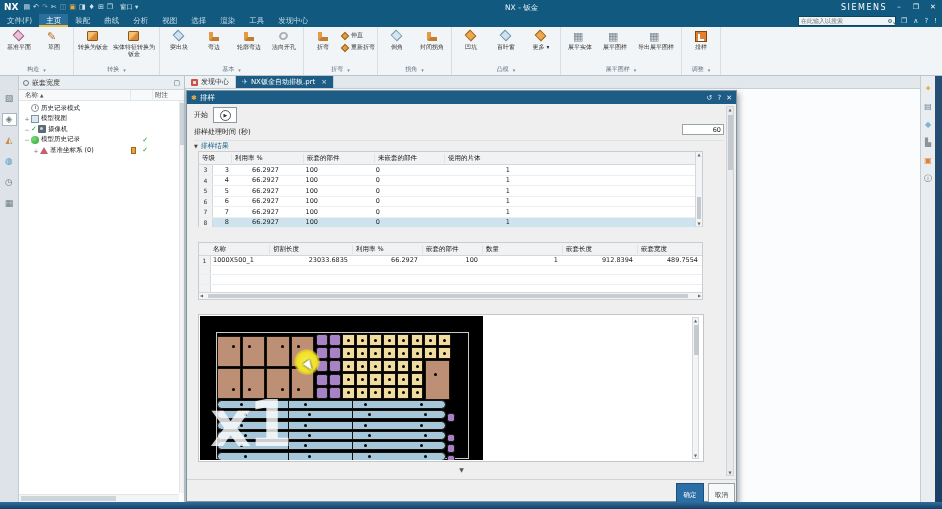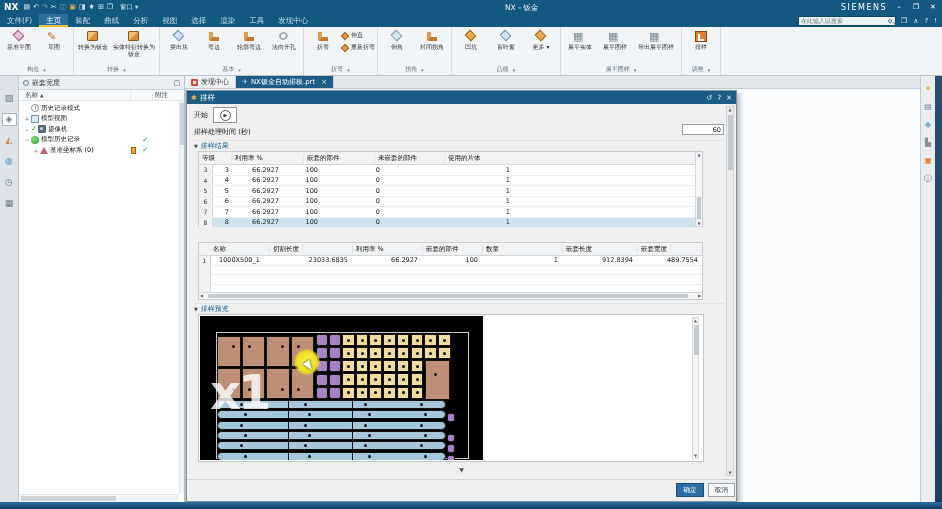--- a/index.html
+++ b/index.html
@@ -150,30 +150,30 @@
   .ththumb{position:absolute;left:9px;right:14px;top:1px;height:4px;background:#c8cdd2;display:block}
   
   .pbox{position:absolute;left:11px;top:210px;width:506px;height:148px;background:#fff;border:1px solid #c0c6cb}
   .pcanvas{position:absolute;left:1px;top:1px;width:283px;height:144px;background:#000;overflow:hidden}
   .psheet{position:absolute;left:16px;top:16px;width:253px;height:127px;border:1px solid #c8c8c8}
   .part{position:absolute;border:1px solid #17120d}
   .rd{border-radius:2.5px}
   .bar{border-radius:4.5px}
   .sep{position:absolute;width:1px;background:#101010;z-index:2}
   .pdot{position:absolute;width:3px;height:3px;background:#000;border-radius:50%;z-index:2}
-  .wm{position:absolute;left:10px;top:52px;font-size:48px;font-weight:bold;color:rgba(255,255,255,.8);line-height:1;letter-spacing:-3px;z-index:5}
+  .wm{position:absolute;left:10px;top:76px;font-size:64px;font-weight:bold;color:rgba(255,255,255,.8);line-height:1;letter-spacing:-3px;z-index:5}
   .hl{position:absolute;left:94px;top:33px;width:26px;height:26px;border-radius:50%;z-index:6;background:radial-gradient(circle,#f8ef55 0%,#efe021 55%,rgba(239,224,33,0) 78%)}
   .cur{position:absolute;left:105px;top:45px;width:0;height:0;border-left:4px solid transparent;border-right:4px solid transparent;border-top:10px solid #fff;transform:rotate(-35deg);z-index:7;filter:drop-shadow(0 0 1px #000)}
   .pv-scroll{position:absolute;right:4px;top:2px;bottom:2px;width:7px;background:#f3f4f5;border:1px solid #d4d8db}
   .pv-scroll .sa{position:absolute;top:0;left:0;right:0;text-align:center;font-size:4px;color:#666}
   .pv-scroll .sb{position:absolute;bottom:0;left:0;right:0;text-align:center;font-size:4px;color:#666}
   .pthumb{position:absolute;left:0.5px;top:7px;width:5px;height:30px;background:#c3c9ce;display:block}
   .collapse{position:absolute;left:0;right:0;top:362px;text-align:center;font-size:6px;color:#555}
   .footline{position:absolute;left:0;right:0;top:375px;border-top:1px solid #d0d4d8}
-  .btn-ok,.btn-cancel{position:absolute;top:379px;height:14px;font-size:6.5px;display:flex;align-items:center;justify-content:center;font-family:"DejaVu Sans",sans-serif}
+  .btn-ok,.btn-cancel{position:absolute;top:379px;height:24px;font-size:6.5px;display:flex;align-items:center;justify-content:center;font-family:"DejaVu Sans",sans-serif}
   .btn-ok{left:489px;width:28px;background:#2b6da5;border:1px solid #1c4f7e;color:#fff}
   .btn-cancel{left:521px;width:27px;background:#f6f8f9;border:1px solid #98a4ac;color:#333}
   .dscroll{position:absolute;right:2px;top:2px;width:8px;height:370px;background:#e8eaec;border:1px solid #d0d4d8}
   .dscroll .sa{position:absolute;top:0;left:0;right:0;text-align:center;font-size:4px;color:#666}
   .dscroll .sb{position:absolute;bottom:0;left:0;right:0;text-align:center;font-size:4px;color:#666}
   .dthumb{position:absolute;left:0.5px;top:8px;width:5px;height:55px;background:#c3c9ce;display:block}
   .bstrip{position:absolute;left:0;top:502px;width:942px;height:7px;background:linear-gradient(#2f6d9e,#153f66)}
 </style>
 </head>
 <body>
@@ -602,21 +602,21 @@
               <span style="padding-left: 14px;">名称</span>
               <span>切割长度</span>
               <span>利用率 %</span>
               <span>嵌套的部件</span>
               <span>数量</span>
               <span>嵌套长度</span>
               <span>嵌套宽度</span>
             </div>
           <div class="trowt" style="grid-template-columns: 12px 58px 83px 70px 60px 80px 75px 1fr;">
               <span class="gut">1</span>
-              <span class="cell" style="padding-left: 8px;">1000X500_1</span>
+              <span class="cell" style="padding-left: 2px;">1000X500_1</span>
               <span class="cell cr" style="padding-right: 4px;">23033.6835</span>
               <span class="cell cr" style="padding-right: 4px;">66.2927</span>
               <span class="cell cr" style="padding-right: 4px;">100</span>
               <span class="cell cr" style="padding-right: 4px;">1</span>
               <span class="cell cr" style="padding-right: 4px;">912.8394</span>
               <span class="cell cr" style="padding-right: 4px;">489.7554</span>
             </div>
             <div class="trowt" style="grid-template-columns: 12px 58px 83px 70px 60px 80px 75px 1fr;">
               <span class="gut"></span>
               <span class="cell" style="padding-left: 2px;"></span>
@@ -647,24 +647,20 @@
               <span class="cell cr" style="padding-right: 4px;"></span>
               <span class="cell cr" style="padding-right: 4px;"></span>
             </div>
             <div class="thscroll">
               <span class="sa">◀</span>
               <span class="ththumb"></span>
               <span class="sb">▶</span>
             </div>
         </div>
 
-        <div class="sec s-preview">
-          <span class="tri">▼</span>
-          <span>排样预览</span>
-        </div>
         <div class="pbox">
           <div class="pcanvas" style="background: rgb(0, 0, 0);">
               <div class="psheet" style="border-color: rgb(200, 200, 200);"></div>
               <div class="part" style="left: 17px; top: 20px; width: 23.5px; height: 31px; background: rgb(189, 143, 116);"></div>
               <div class="pdot" style="left: 32px; top: 29px;"></div>
               <div class="part" style="left: 41.5px; top: 20px; width: 23.5px; height: 31px; background: rgb(189, 143, 116);"></div>
               <div class="pdot" style="left: 47.5px; top: 29px;"></div>
               <div class="part" style="left: 66px; top: 20px; width: 23.5px; height: 31px; background: rgb(189, 143, 116);"></div>
               <div class="pdot" style="left: 81px; top: 29px;"></div>
               <div class="part" style="left: 90.5px; top: 20px; width: 23.5px; height: 31px; background: rgb(189, 143, 116);"></div>

